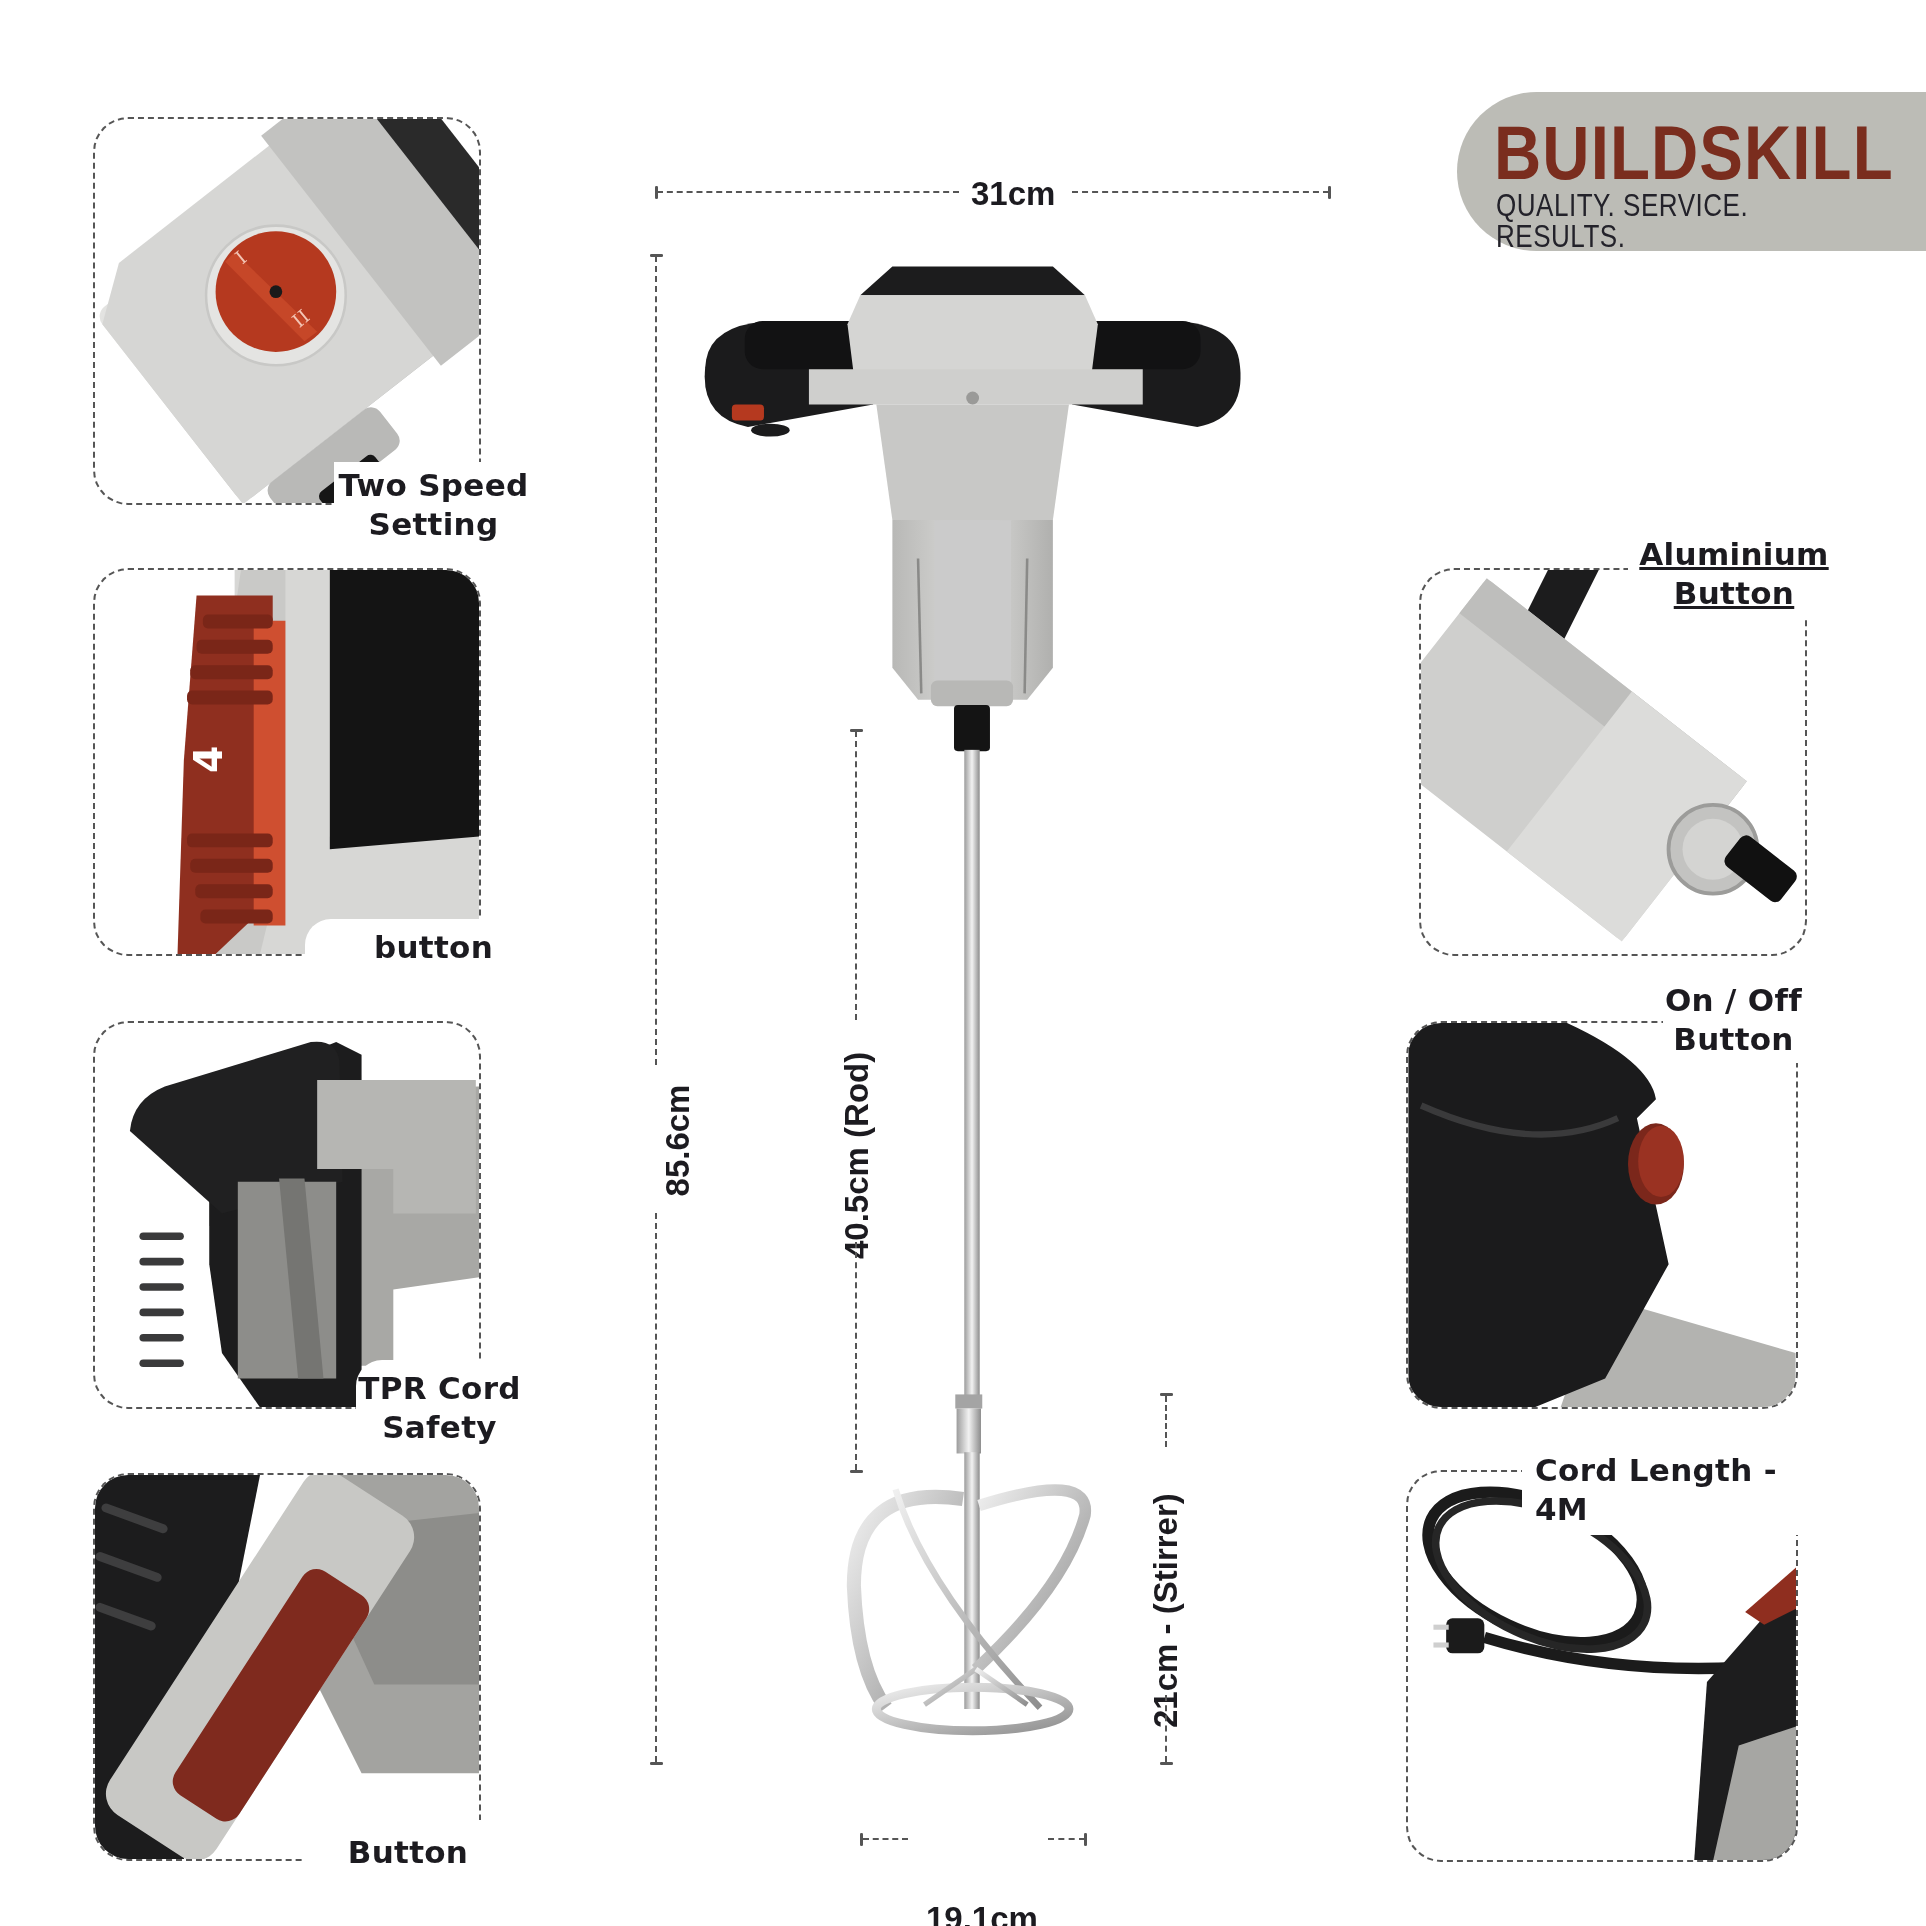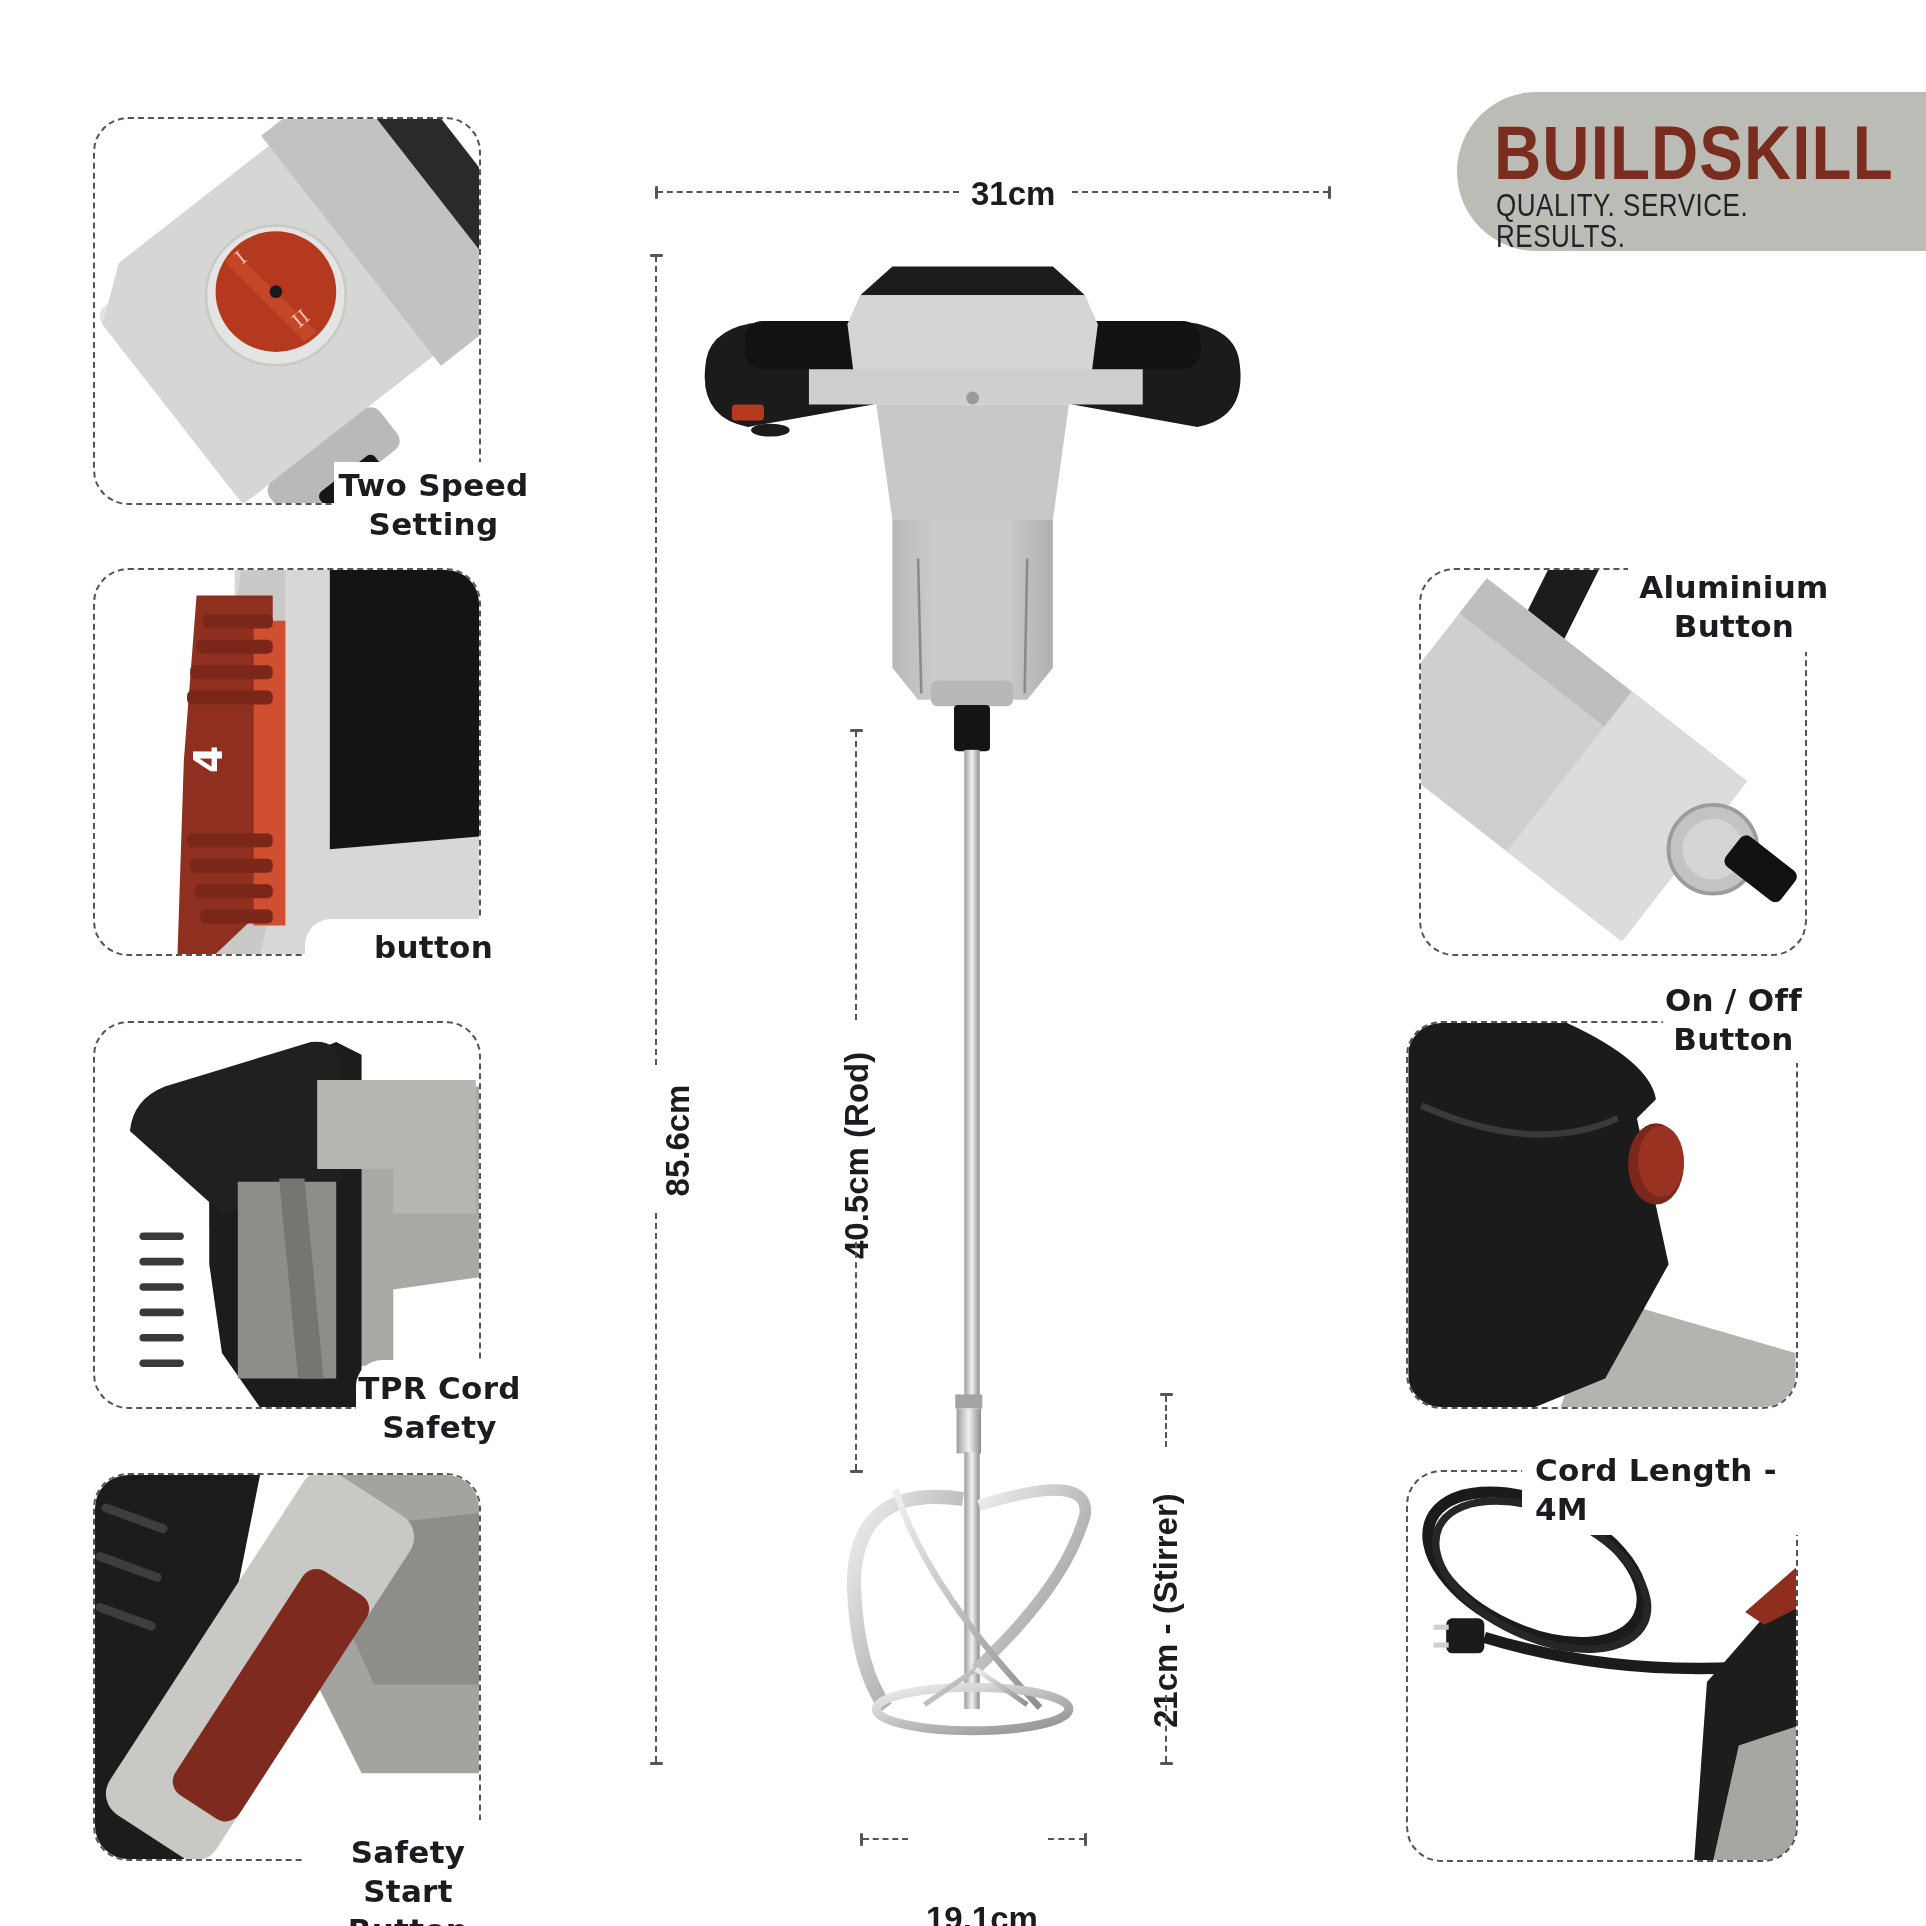--- a/index.html
+++ b/index.html
@@ -146,40 +146,39 @@
       <rect x="240" y="120" width="120" height="420" rx="26" fill="#7f2a1e"></rect>
     </g>
     <g fill="#3e3e3f">
       <rect x="10" y="60" width="110" height="14" rx="7" transform="rotate(20 60 60)"></rect>
       <rect x="0" y="140" width="110" height="14" rx="7" transform="rotate(20 60 140)"></rect>
       <rect x="0" y="220" width="100" height="14" rx="7" transform="rotate(20 60 220)"></rect>
     </g>
   </svg>
 </div>
 <div class="label" style="left:302px; top:1820px; width:212px; border-radius:26px 0 0 0; padding-top:13px;">
-  <span>Safety Start</span>
   <span>Button</span>
 </div>
 
 <div class="panel" style="left:1419px; top:568px; width:388px; height:388px;">
   <svg viewBox="0 0 605 605">
     <path d="M200,0 L280,0 L220,120 L150,100 Z" fill="#1c1c1d"></path>
     <g transform="rotate(38 260 300)">
       <rect x="-40" y="170" width="520" height="320" rx="10" fill="#cfcfcd"></rect>
       <rect x="-40" y="170" width="520" height="70" fill="#bebebc"></rect>
       <rect x="250" y="170" width="230" height="320" fill="#dcdcda"></rect>
     </g>
     <circle cx="460" cy="440" r="70" fill="#c3c3c1" stroke="#9c9c9a" stroke-width="6"></circle>
     <circle cx="460" cy="440" r="48" fill="#d4d4d2"></circle>
     <g transform="rotate(38 500 475)">
       <rect x="470" y="420" width="110" height="60" rx="12" fill="#111"></rect>
     </g>
   </svg>
 </div>
-<div class="label" style="left:1628px; top:568px; width:212px; padding-bottom:6.4px;">
+<div class="label" style="left:1628px; top:535px; width:212px; padding-bottom:6.4px;text-decoration:underline;">
   <span>Aluminium</span>
   <span>Button</span>
 </div>
 
 <div class="panel" style="left:1406px; top:1021px; width:392px; height:388px;">
   <svg viewBox="0 0 610 605">
     <path d="M300,430 L610,520 L610,605 L240,605 Z" fill="#b3b3b0"></path>
     <path d="M0,0 L250,0 Q380,60 390,120 L360,150 L410,380 L310,560 L200,605 L0,605 Z" fill="#1b1b1c"></path>
     <path d="M20,130 Q200,210 330,150" stroke="#3a3a3b" stroke-width="10" fill="none"></path>
     <ellipse cx="390" cy="222" rx="44" ry="64" fill="#7b271b"></ellipse>

